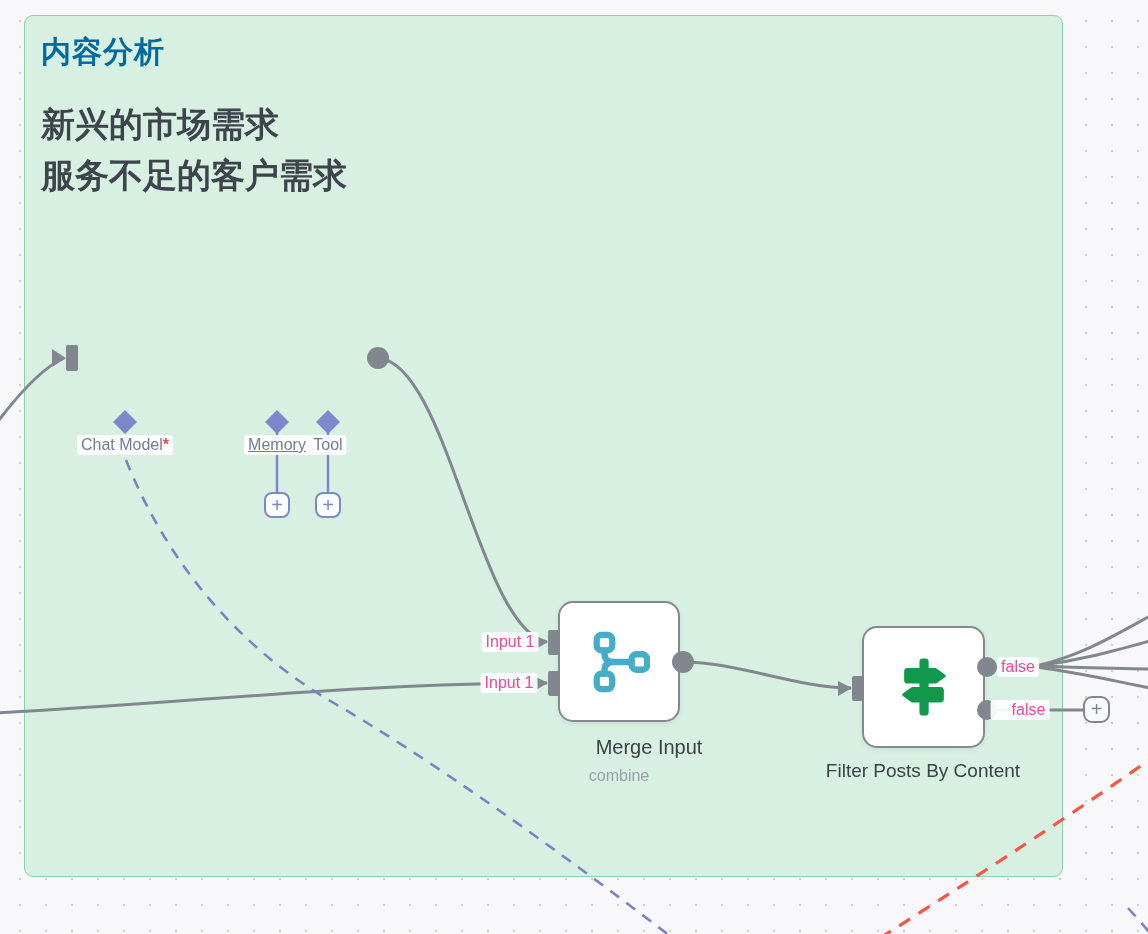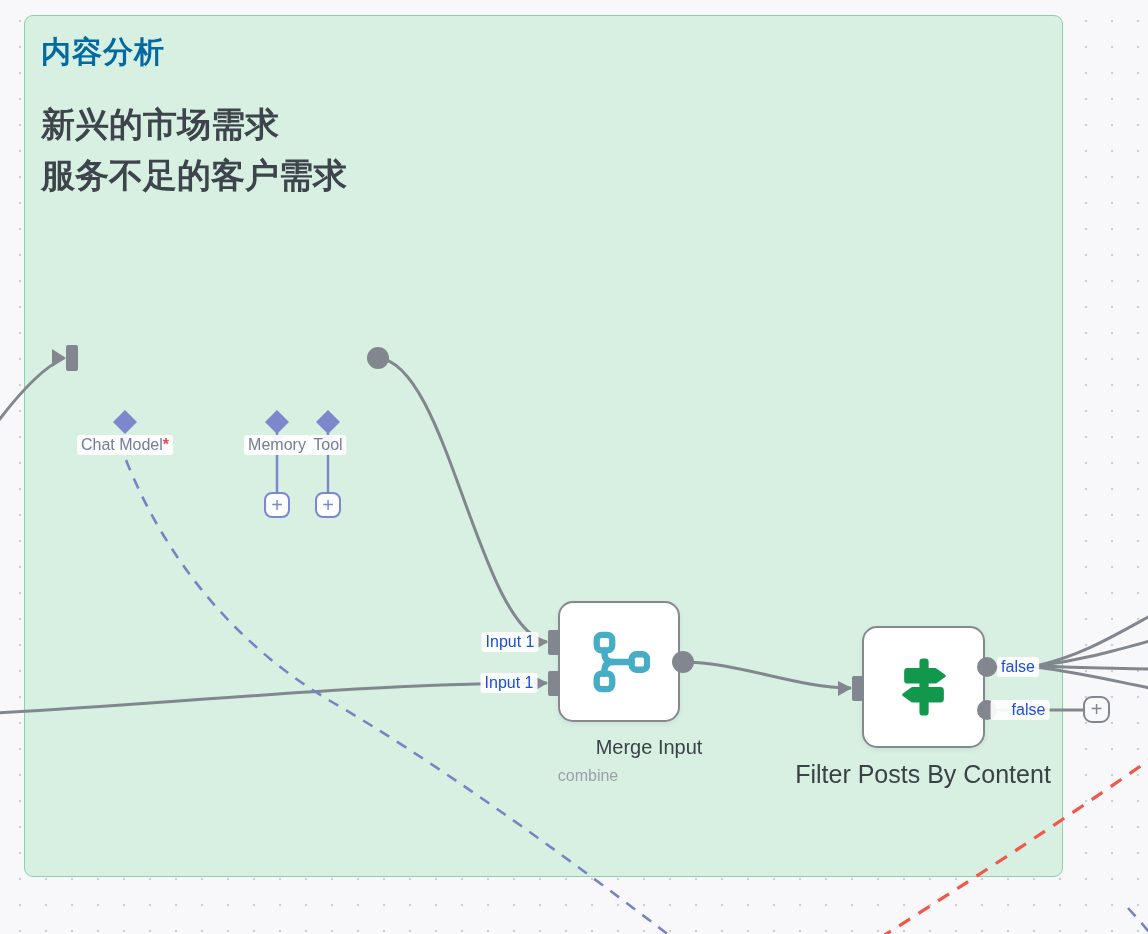--- a/index.html
+++ b/index.html
@@ -43,21 +43,21 @@
   .ai-icon{position:absolute;left:22px;top:33px;width:62px;height:57px;}
   .ai-title{
     position:absolute;left:98px;top:36px;width:180px;
     font-size:20px;line-height:27px;font-weight:500;color:#3e444b;
   }
   .center-icon{position:absolute;left:50%;top:50%;transform:translate(-50%,-50%);width:62px;height:62px;}
   
   .chip{
     position:absolute;transform:translate(-50%,-50%);
     background:rgba(255,255,255,0.92);border-radius:3px;padding:1px 4px;
-    font-size:16px;color:#1d4ed8;white-space:nowrap;z-index:5;line-height:18px;
+    font-size:16px;color:#ec4899;white-space:nowrap;z-index:5;line-height:18px;
   }
   .chip.indigo{color:#767b95;}
   .chip .req{color:#e5484d;font-weight:700;}
   
   .caption{
     position:absolute;transform:translateX(-50%);text-align:center;z-index:3;
     color:#3b4147;font-size:20px;font-weight:500;white-space:nowrap;
   }
   .subcaption{
     position:absolute;transform:translateX(-50%);text-align:center;z-index:3;
@@ -116,32 +116,32 @@
       <g fill="none" stroke="#45aec6" stroke-width="6.5" stroke-linecap="round" stroke-linejoin="round">
         <rect x="9" y="4" width="16" height="16" rx="5"></rect>
         <rect x="9" y="44" width="16" height="16" rx="5"></rect>
         <rect x="45" y="24" width="16" height="16" rx="5"></rect>
         <path d="M17,20 L17,23 Q17,32 26,32 L45,32"></path>
         <path d="M17,44 L17,41 Q17,32 26,32"></path>
       </g>
     </svg>
   </div>
   <div class="caption" style="left:649px;top:736px;">Merge Input</div>
-  <div class="subcaption" style="left:588px;top:767px;">combine</div>
+  <div class="subcaption" style="left:619px;top:767px;">combine</div>
 
   <div class="node node-sq node-filter">
     <svg class="center-icon" viewBox="0 0 64 64">
       <g fill="#12984c" stroke="#12984c" stroke-width="3" stroke-linejoin="round">
         <rect x="28.8" y="4" width="6.5" height="56" rx="2"></rect>
         <path d="M15,14 L44,14 L53,20.5 L44,27 L15,27 Q13,27 13,25 L13,16 Q13,14 15,14 Z"></path>
         <path d="M49,33.5 L20,33.5 L11,40 L20,46.5 L49,46.5 Q51,46.5 51,44.5 L51,35.5 Q51,33.5 49,33.5 Z"></path>
       </g>
     </svg>
   </div>
-  <div class="caption" style="left:923px;top:760px;font-size:25px;">Filter Posts By Content</div>
+  <div class="caption" style="left:923px;top:760px;font-size:19px;">Filter Posts By Content</div>
 
   <svg class="layer" id="ports" width="1148" height="934" viewBox="0 0 1148 934">
 
     <polygon points="52,349 66,358 52,367" fill="#82868e"></polygon>
     <rect x="66" y="345" width="12" height="26" rx="2" fill="#82868e"></rect>
 
     <circle cx="378" cy="358" r="11" fill="#82868e"></circle>
 
     <g fill="#7d87cb">
       <polygon points="125,410 137,422 125,434 113,422"></polygon>
@@ -160,21 +160,21 @@
     <circle cx="683" cy="662" r="11" fill="#82868e"></circle>
 
     <polygon points="838,681 852,688 838,696" fill="#82868e"></polygon>
     <rect x="852" y="676" width="12" height="25" rx="2" fill="#82868e"></rect>
 
     <circle cx="987" cy="667" r="10" fill="#82868e"></circle>
     <circle cx="987" cy="710" r="10" fill="#82868e"></circle>
   </svg>
 
   <div class="chip indigo" style="left:125px;top:445px;"><span>Chat Model</span><span class="req">*</span></div>
-  <div class="chip indigo" style="left:277px;top:445px;">Memory</div>
+  <div class="chip indigo" style="left:277px;top:445px;text-decoration:underline;">Memory</div>
   <div class="chip indigo" style="left:328px;top:445px;">Tool</div>
   <div class="chip" style="left:510px;top:642px;">Input 1</div>
   <div class="chip" style="left:509px;top:683px;">Input 1</div>
   <div class="chip" style="left:1018px;top:667px;">false</div>
   <div class="chip" style="left:1020px;top:710px;padding-left:21px;">false</div>
 
   <div class="plusbtn" style="left:264px;top:492px;">+</div>
   <div class="plusbtn" style="left:315px;top:492px;">+</div>
   <div class="plusbtn gray" style="left:1083px;top:696px;">+</div>
 

